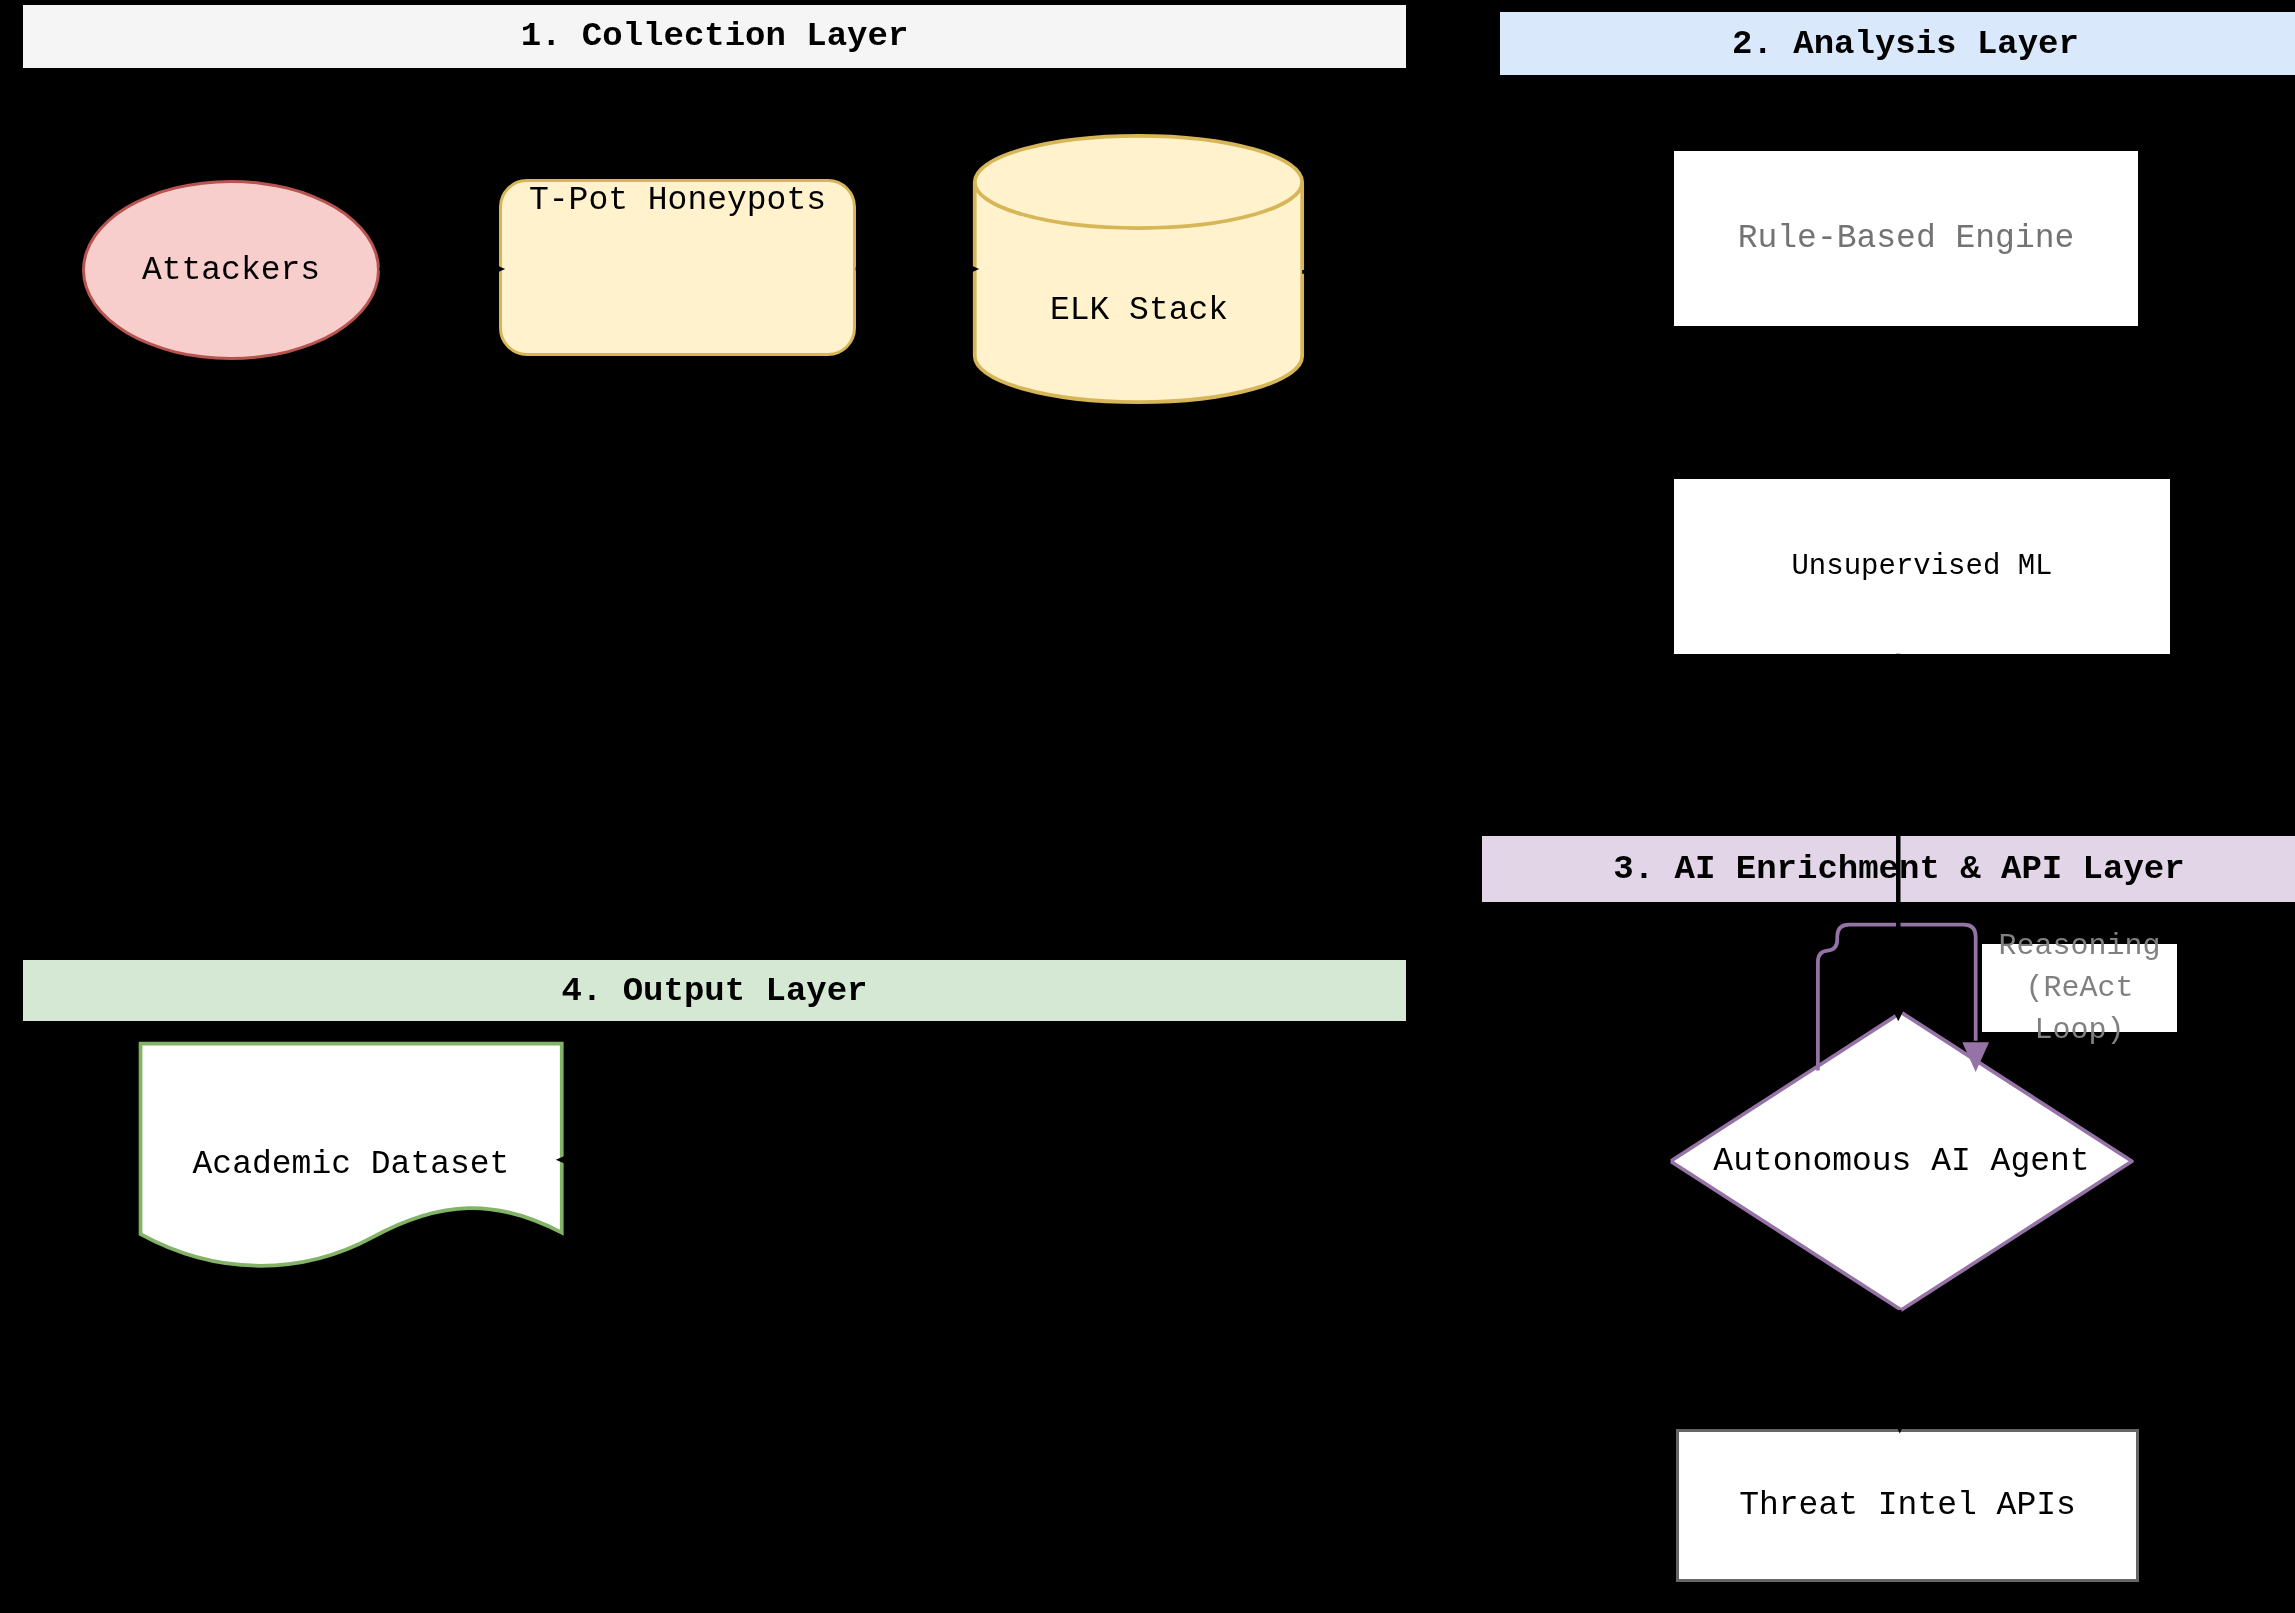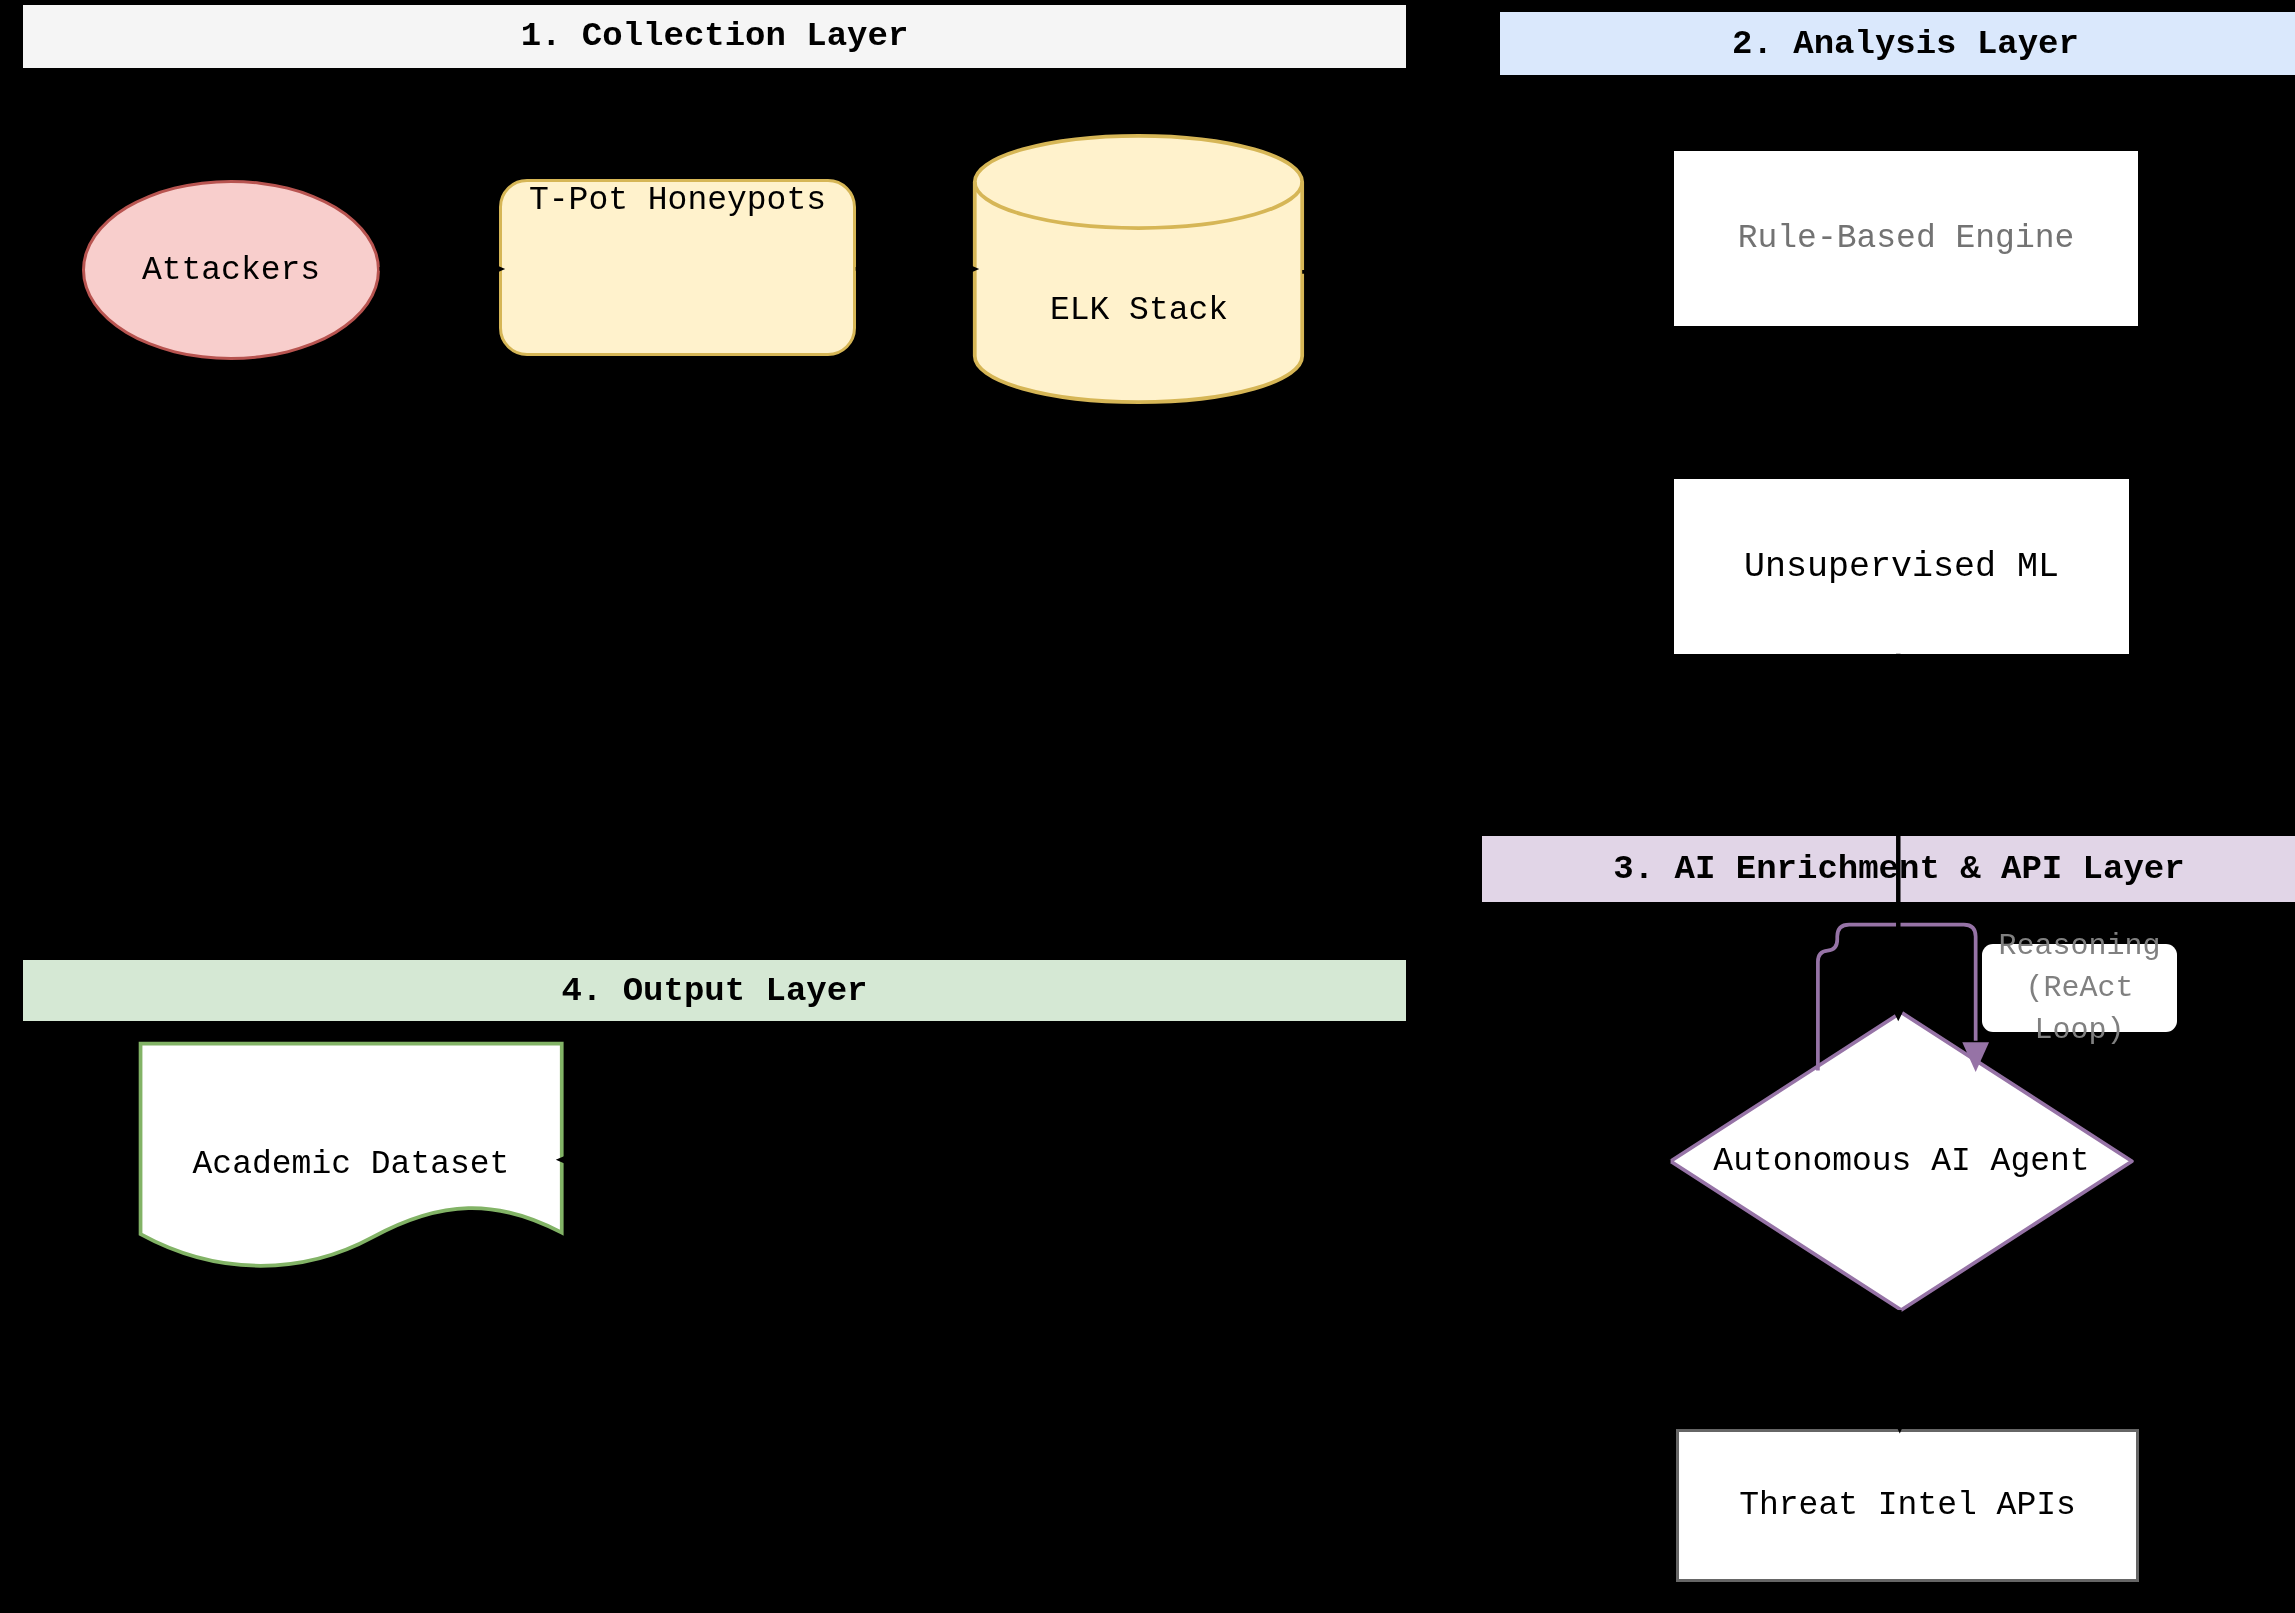--- a/index.html
+++ b/index.html
@@ -36,22 +36,22 @@
   .rect-tpot{
     left:479px;top:179px;width:357px;height:177px;
     background:#fff2cc;border:3.7px solid #d6b656;border-radius:28px;
     display:flex;align-items:flex-start;justify-content:center;font-size:33px;color:#000;
   }
   .rect-rule{
     left:1654px;top:151px;width:464px;height:175px;background:#ffffff;
     display:flex;align-items:center;justify-content:center;font-size:33px;color:#737373;
   }
   .rect-ml{
-    left:1654px;top:479px;width:455px;height:175px;background:#ffffff;
-    display:flex;align-items:center;justify-content:center;font-size:35px;color:#000;
+    left:1654px;top:479px;width:496px;height:175px;background:#ffffff;
+    display:flex;align-items:center;justify-content:center;font-size:29px;color:#000;
   }
   .rect-threat{
     left:1656px;top:1429px;width:463px;height:153px;background:#ffffff;
     border:3.7px solid #666666;
     display:flex;align-items:center;justify-content:center;font-size:33px;color:#000;
   }
   .rect-anon{
     left:812px;top:1072px;width:470px;height:179px;
     background:#ffffff;border:3.7px solid #82b366;border-radius:28px;
     display:flex;align-items:center;justify-content:center;font-size:33px;color:#000;
@@ -60,21 +60,20 @@
 
   .label-elk{left:955px;top:289px;width:328px;height:43px;}
   .label-diamond{left:1673px;top:1139px;width:417px;height:45px;}
   .label-academic{left:128px;top:1094px;width:406px;height:141px;}
 
   .reasoning-label{
     position:absolute;left:1962px;top:944px;width:195px;height:88px;
     background:#ffffff;color:#808080;font-size:30px;line-height:42px;
     display:flex;flex-direction:column;align-items:center;justify-content:center;
     text-align:center;
-    border-radius:11px;
   }
 </style>
 </head>
 <body>
 
 <div id="canvas">
 
   <div class="layer-bar bar-collection">
     <span>1. Collection Layer</span>
   </div>

